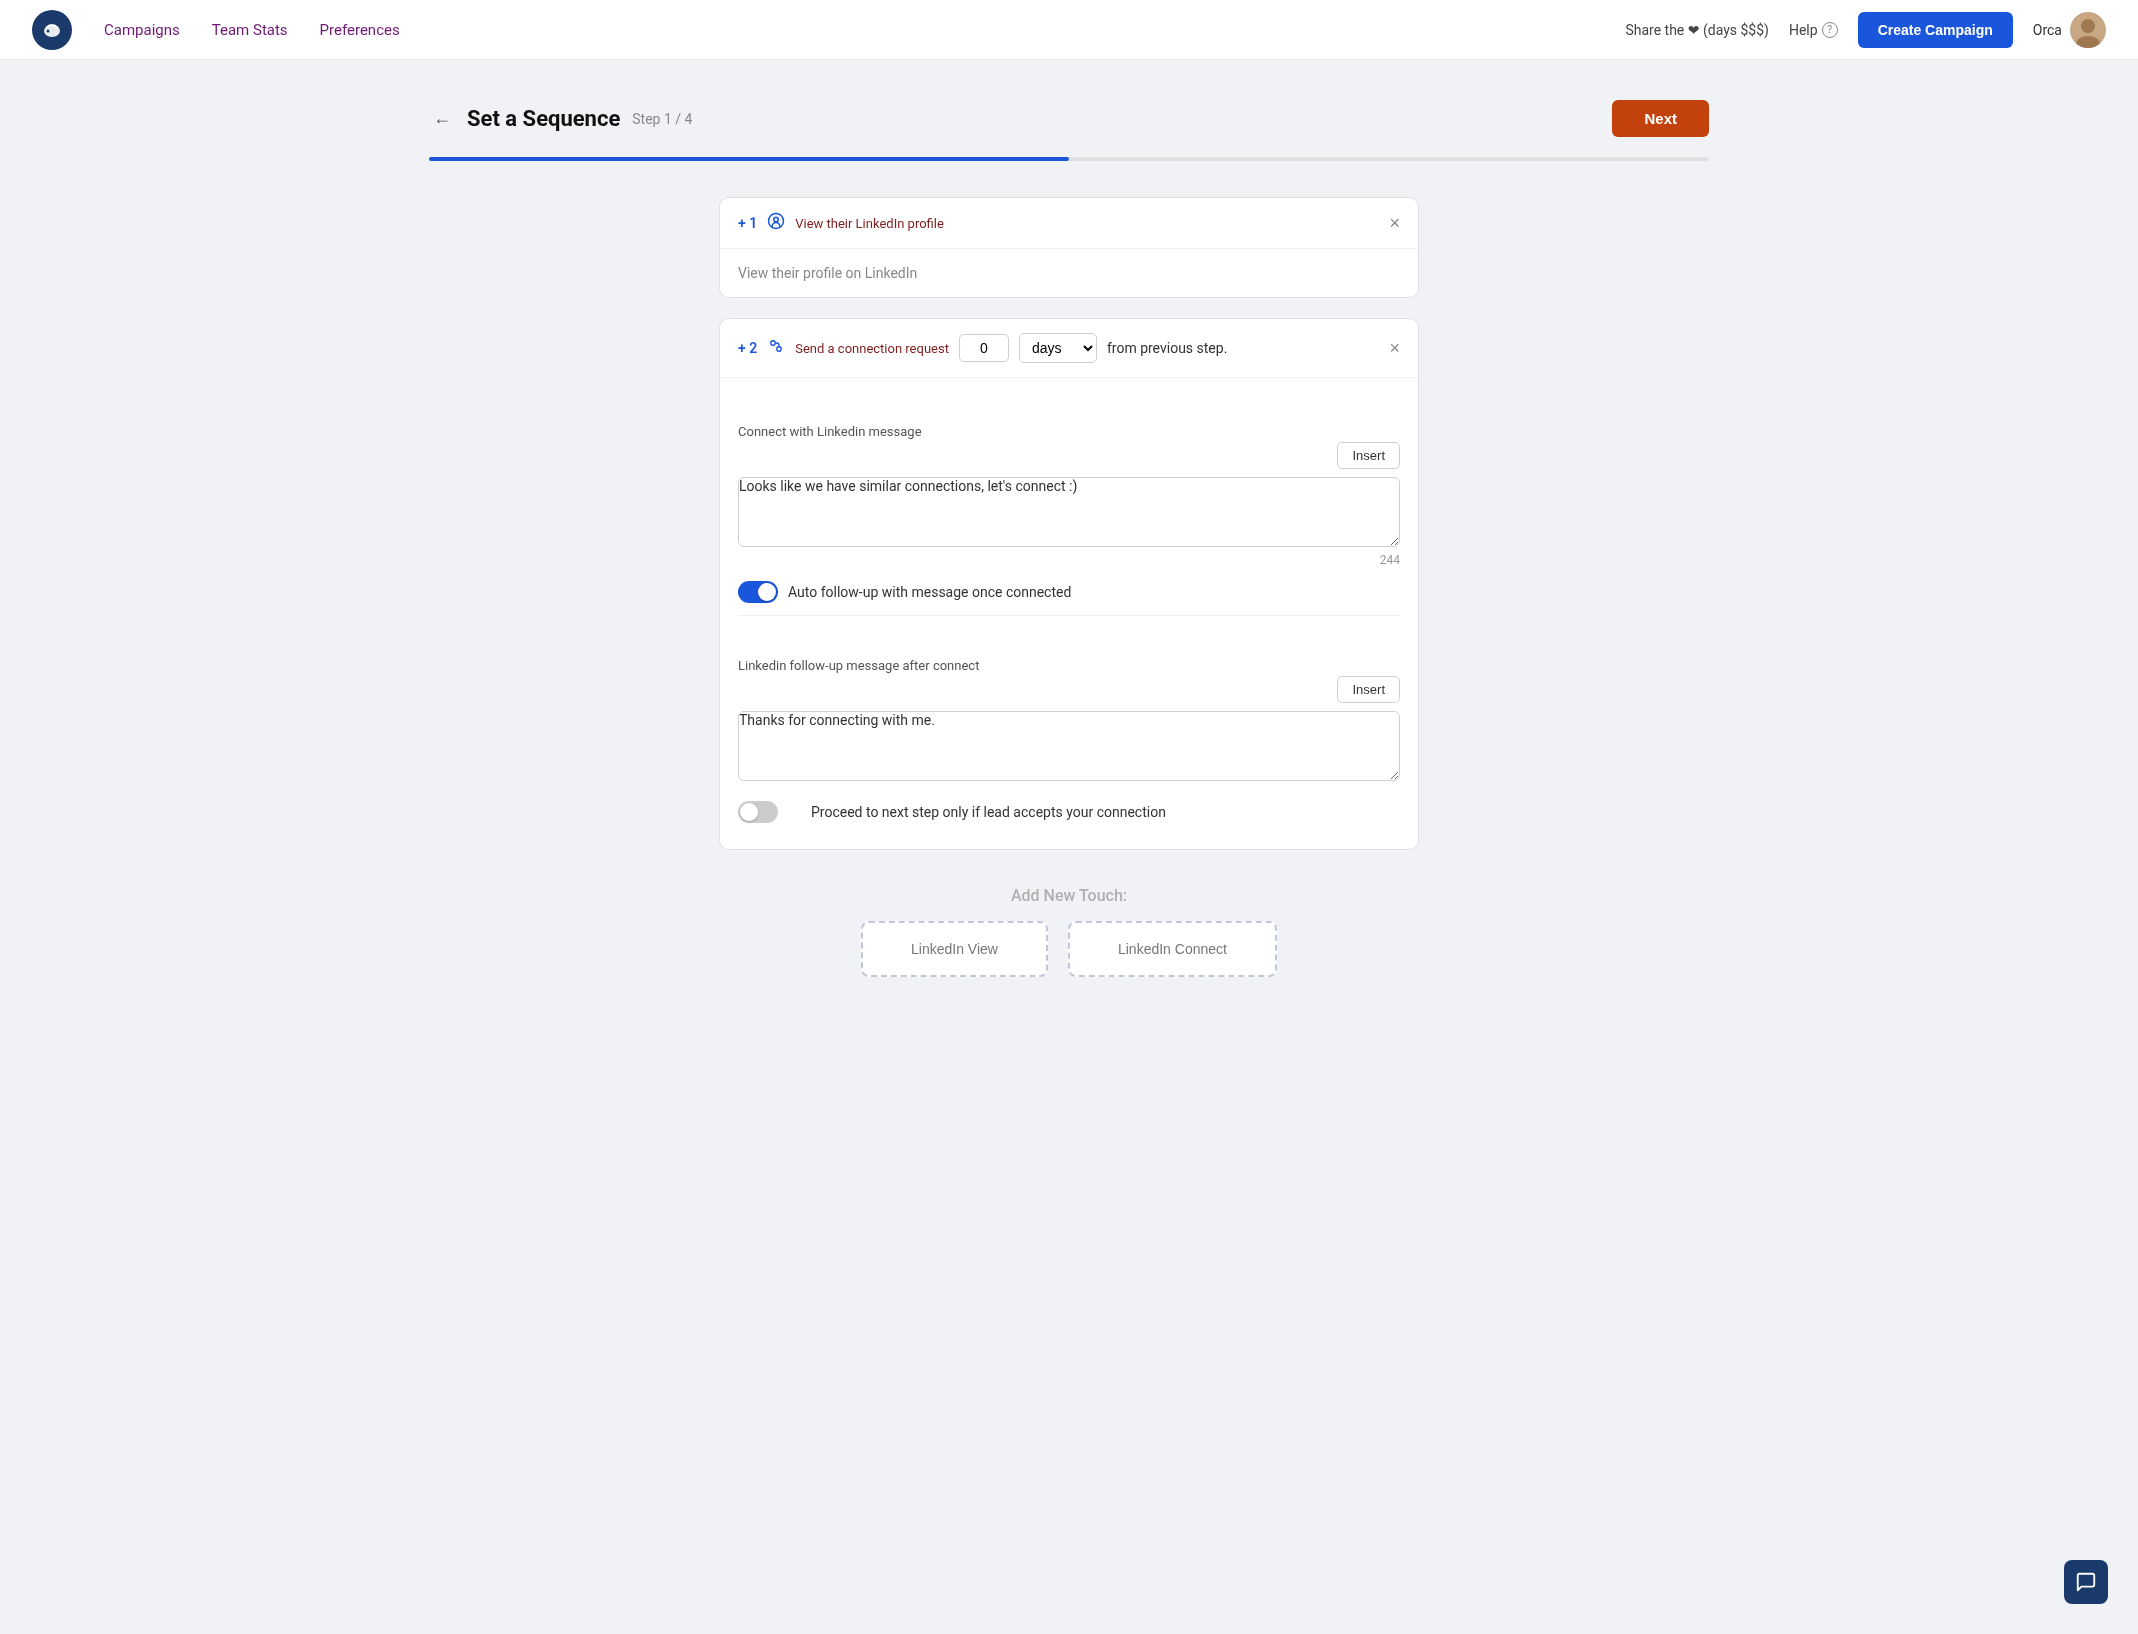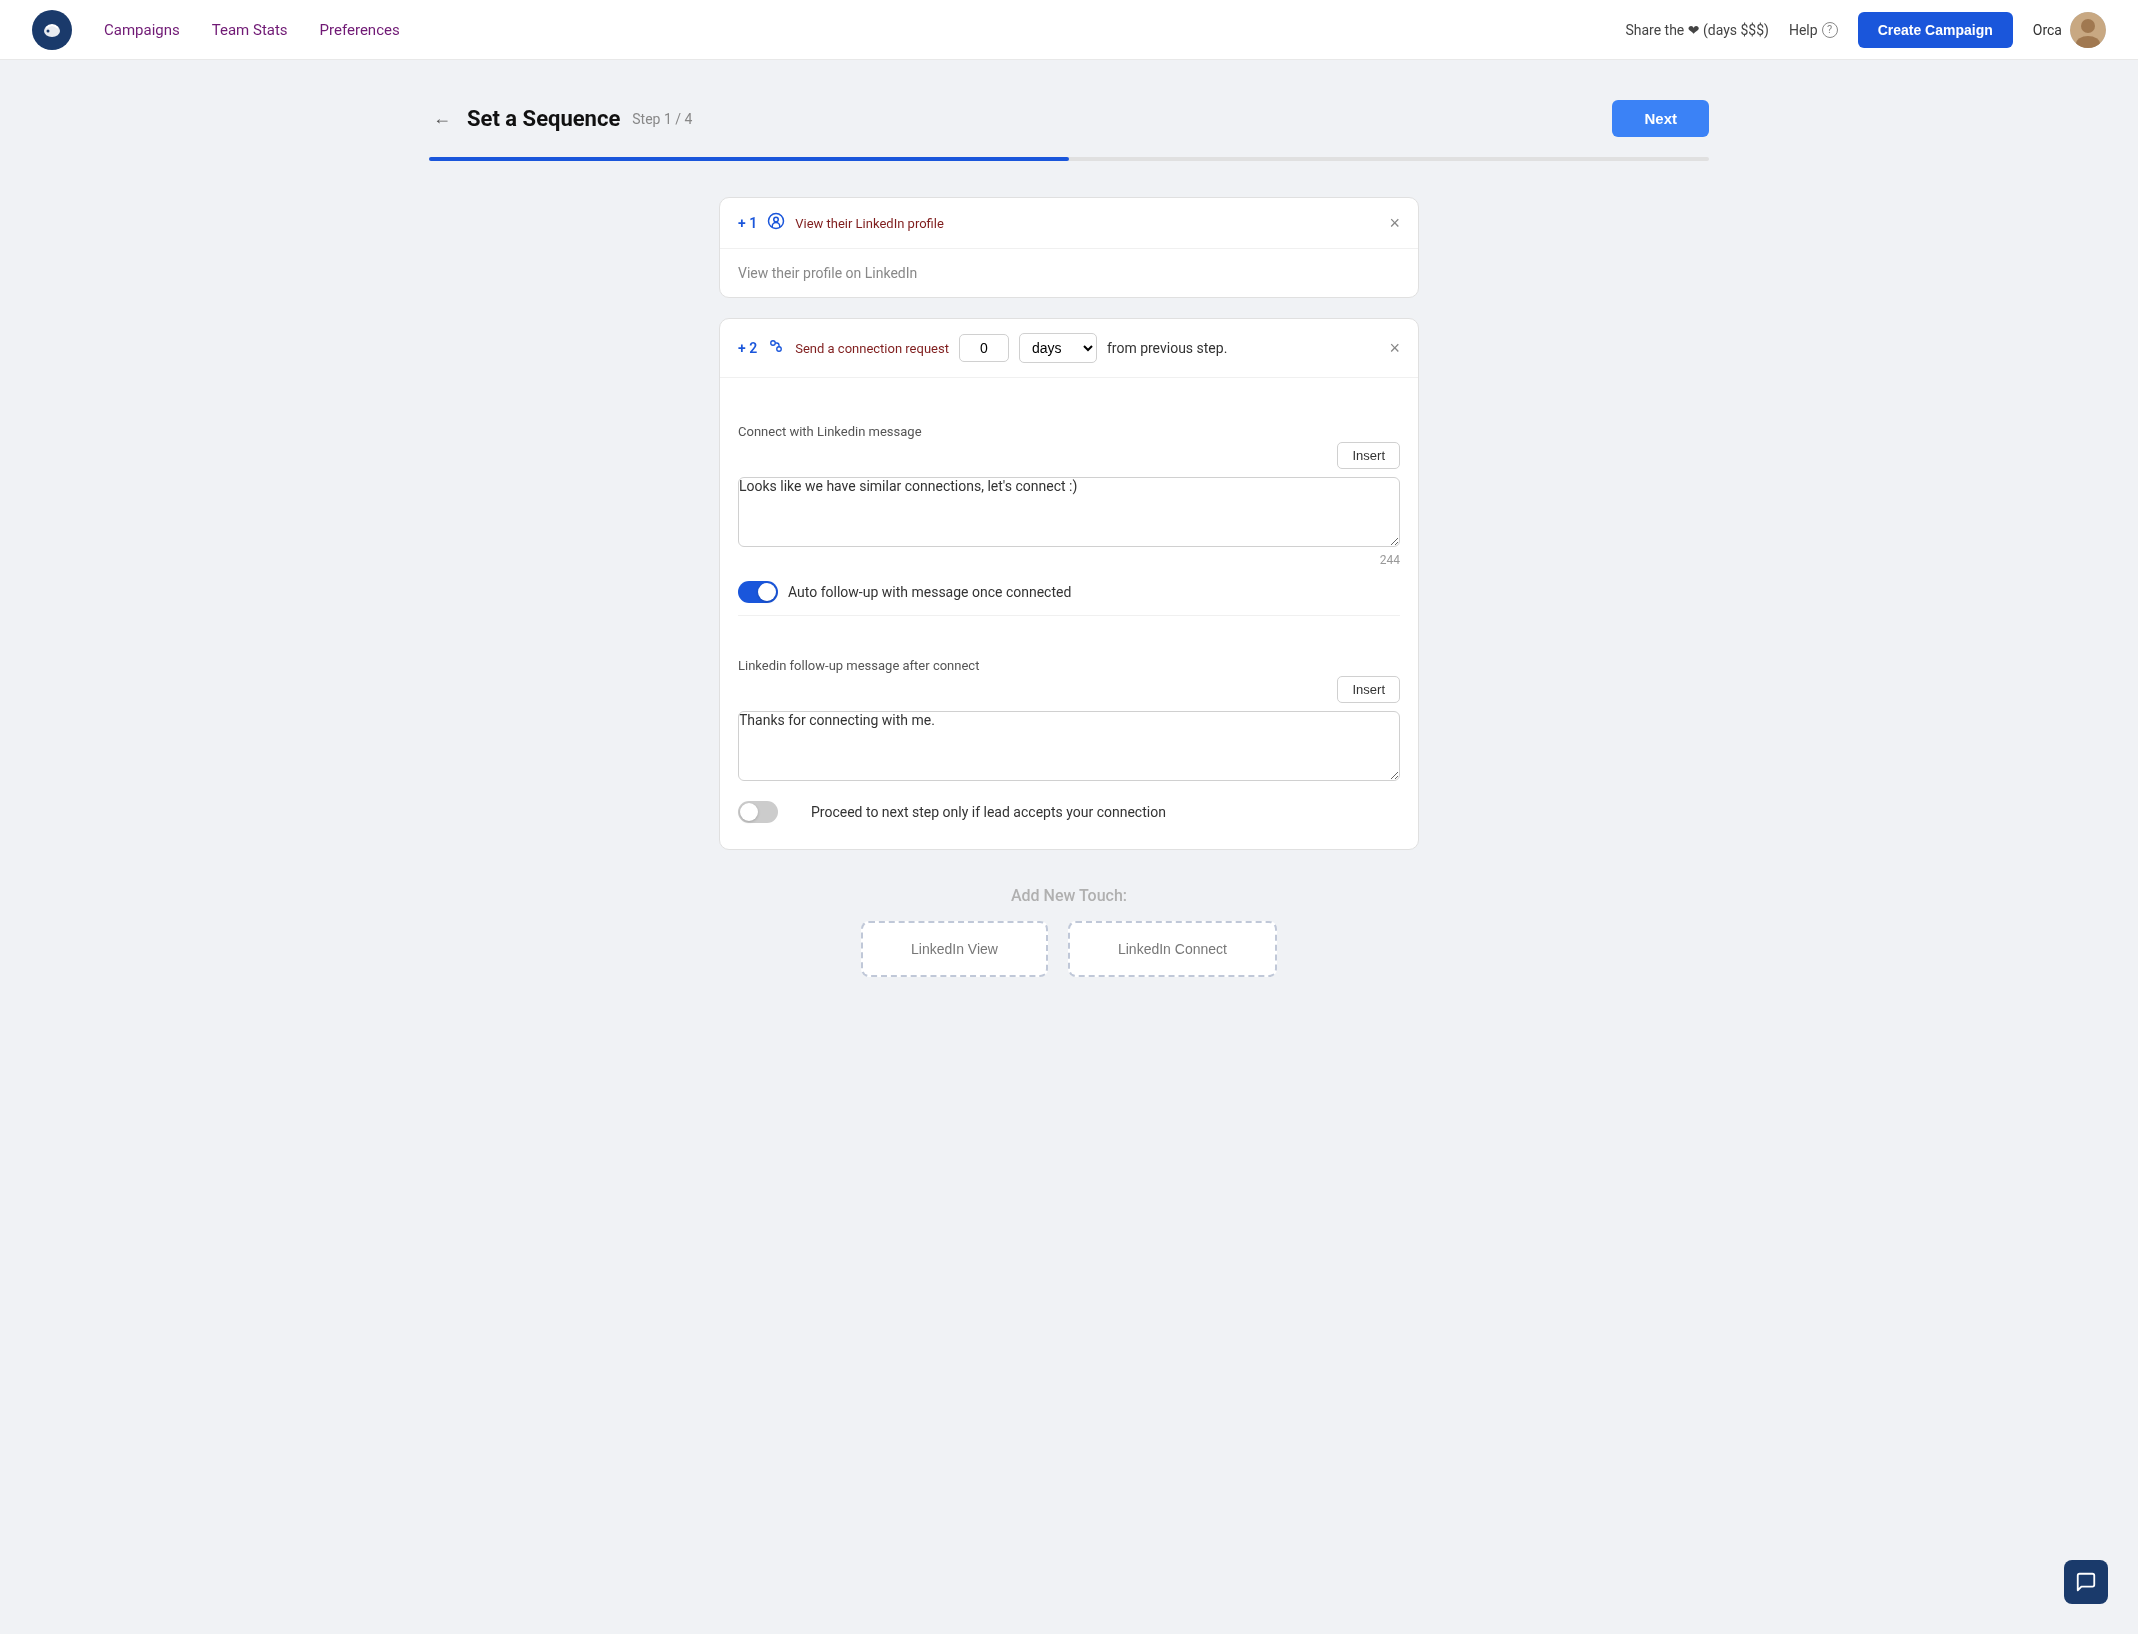--- a/index.html
+++ b/index.html
@@ -51,21 +51,21 @@
       margin-bottom: 20px;
     }
     .header-left { display: flex; align-items: center; gap: 12px; }
     .back-btn {
       background: none; border: none; cursor: pointer; color: #555;
       font-size: 18px; padding: 4px;
     }
     .page-title { font-size: 22px; font-weight: 700; color: #111; }
     .step-label { font-size: 14px; color: #888; }
     .next-btn {
-      background: #3b82f6; color: white; border: none; border-radius: 6px;
+      background: #c2410c; color: white; border: none; border-radius: 6px;
       padding: 10px 32px; font-size: 15px; font-weight: 600; cursor: pointer;
     }
 
     
     .progress-bar-container {
       height: 4px; background: #e0e0e0; border-radius: 2px; margin-bottom: 36px;
       position: relative;
     }
     .progress-bar-fill {
       height: 100%; background: #1a56db; border-radius: 2px; width: 50%;

